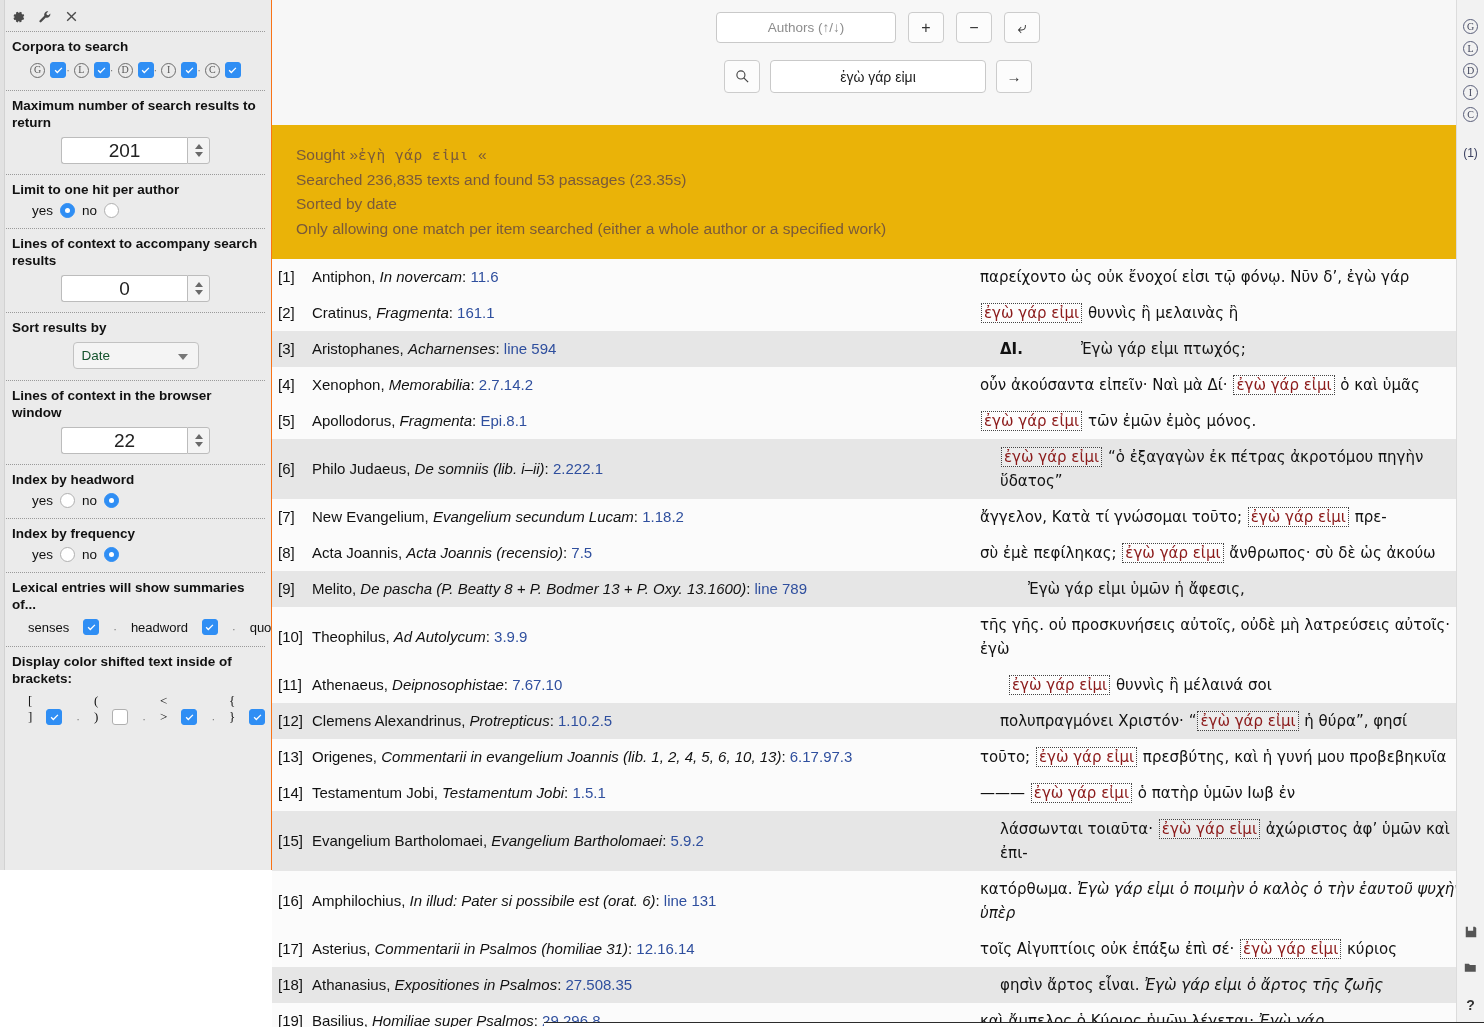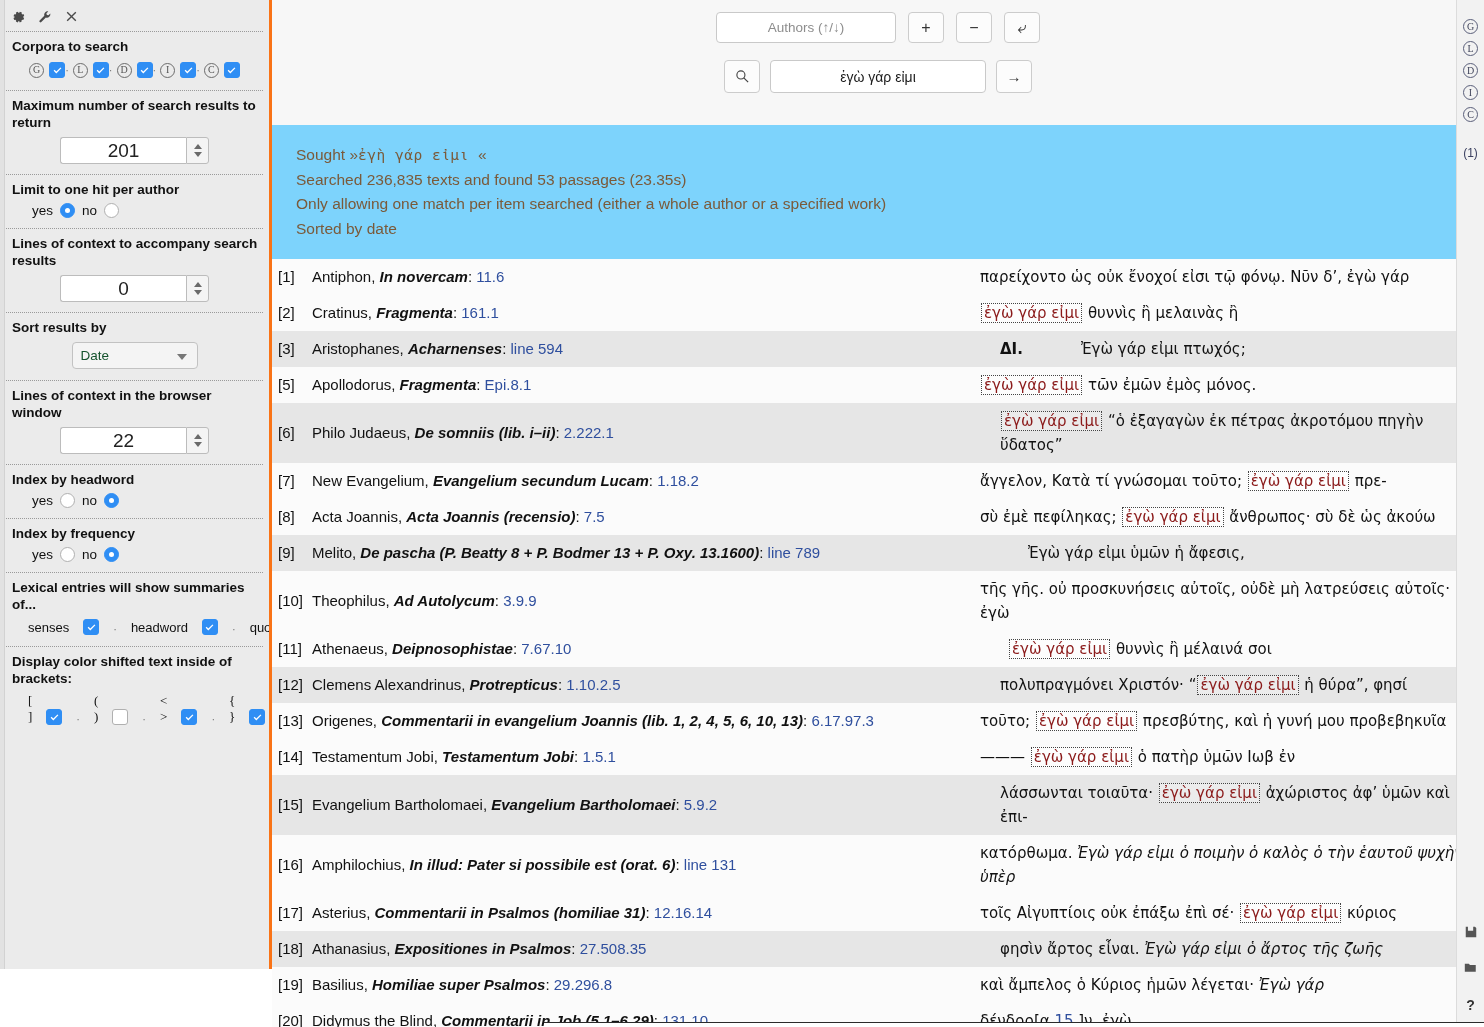--- a/index.html
+++ b/index.html
@@ -9,23 +9,23 @@
     overflow: hidden;
     background: #ffffff;
     font-family: "Liberation Sans", sans-serif;
   }
   #app { position: relative; width: 1484px; height: 1027px; display: flex; }
 
   
   #sidebar {
     width: 272px;
     flex: 0 0 272px;
-    height: 969px;
+    height: 870px;
     background: #ebebeb;
-    border-right: 3px solid #f97316;
+    border-right: 1px solid #f97316;
     position: relative;
     overflow: hidden;
   }
   #sidebar::before{
     content:""; position:absolute; left:0; top:0; bottom:0; width:4px;
     background:#e2e2e2; border-right:1px solid #d2d2d2;
   }
   .sb-iconbar { display: flex; align-items: center; gap: 12px; padding: 8px 0 6px 12px; height: 31px; }
   .sb-icon { width: 14px; height: 14px; display:inline-flex; align-items:center; justify-content:center; color:#4a4a4a; cursor: pointer; }
   .sb-icon svg { display:block; }
@@ -81,21 +81,21 @@
     position:relative;
   }
   .sel .sel-caret { position:absolute; right:10px; top:11px; width:0;height:0;
     border-left:5px solid transparent;border-right:5px solid transparent;border-top:6px solid #777; }
 
   .inline-row { display:flex; align-items:flex-end; gap:14px; padding:3px 0 5px 18px; font-size:13px; color:#111; }
   .inline-row .mid { color:#777; font-size:11px; }
   .brk { font-family:"Liberation Serif", serif; font-size:13px; color:#111; }
 
   
-  #main { flex:1 1 auto; position:relative; height:1027px; background:#7dd3fc; overflow:hidden; }
+  #main { flex:1 1 auto; position:relative; height:1027px; background:#eab308; overflow:hidden; }
 
   #searchzone { height:125px; background:#f7f7f7; position:relative; }
   .row1 { display:flex; justify-content:center; align-items:center; gap:12px; padding-top:12px; }
   .authbox {
     width:180px; height:31px; background:#fff; border:1px solid #c9c9c9; border-radius:4px;
     display:flex; align-items:center; justify-content:center; font-size:13.5px; color:#8d8d8d;
   }
   .sqbtn {
     width:36px; height:31px; background:#fcfcfc; border:1px solid #cccccc; border-radius:4px;
     display:flex; align-items:center; justify-content:center; font-size:16px; color:#333; cursor:pointer;
@@ -121,21 +121,21 @@
   #summary div { white-space:pre; }
 
   
   #results { margin-top:18px; }
   .res-row { display:flex; align-items:stretch; background:#fbfbfb; }
   .res-row.alt { background:#e6e6e6;gap:20px; }
   .res-left { width:700px; flex:0 0 700px; padding:6px 0 6px 6px; display:flex; align-items:center; }
   .res-right { flex:1 1 auto; padding:6px 18px 6px 8px; display:flex; align-items:center; }
   .cite { font-size:15px; color:#111; line-height:22px; }
   .idx { display:inline-block; min-width:34px; color:#111; }
-  .cite em { font-style:italic;font-weight:bold; }
+  .cite em { font-style:italic; }
   .locus { color:#2f4f9e; }
   .snippet { font-size:15px; color:#111; line-height:24px; font-family:"DejaVu Sans", sans-serif; }
   .snippet i { font-style:italic; }
   .hl {
     color:#8b1a1a; border:1px dotted #444; padding:0 2px; margin:0 1px;
     background:#fdfdfd;
   }
   .res-row.alt .hl { background:#ececec; }
   .sp-indent { display:inline-block; width:28px; }
   .sp-wide { display:inline-block; width:58px; }
@@ -392,22 +392,22 @@
             </svg>
         </div>
         <div class="searchinput">ἐγὼ γάρ εἰμι</div>
         <div class="gobtn">→</div>
       </div>
     </div>
 
     <div id="summary">
       <div><span>Sought »</span><span class="sought-term">ἐγὴ γάρ εἰμι </span><span>«</span></div>
       <div>Searched 236,835 texts and found 53 passages (23.35s)</div>
+      <div>Sorted by date</div>
       <div>Only allowing one match per item searched (either a whole author or a specified work)</div>
-      <div>Sorted by date</div>
     </div>
 
     <div id="results">
         <div class="res-row">
           <div class="res-left">
             <div class="cite"><span class="idx">[1]</span><span>Antiphon,</span> <em>In novercam</em>: <span class="locus">11.6</span></div>
           </div>
           <div class="res-right">
             <div class="snippet"><span>παρείχοντο ὡς οὐκ ἔνοχοί εἰσι τῷ φόνῳ. Νῦν δ’, ἐγὼ γάρ</span></div>
           </div>
@@ -419,20 +419,28 @@
           <div class="res-right">
             <div class="snippet"><span class="hl">ἐγὼ γάρ εἰμι</span><span> θυννὶς ἢ μελαινὰς ἢ</span></div>
           </div>
         </div>
         <div class="res-row alt">
           <div class="res-left">
             <div class="cite"><span class="idx">[3]</span><span>Aristophanes,</span> <em>Acharnenses</em>: <span class="locus">line 594</span></div>
           </div>
           <div class="res-right">
             <div class="snippet"><span class="bold">ΔΙ.</span><span class="sp-wide"></span><span>Ἐγὼ γάρ εἰμι πτωχός;</span></div>
+          </div>
+        </div>
+        <div class="res-row">
+          <div class="res-left">
+            <div class="cite"><span class="idx">[4]</span><span>Xenophon,</span> <em>Memorabilia</em>: <span class="locus">2.7.14.2</span></div>
+          </div>
+          <div class="res-right">
+            <div class="snippet"><span>οὖν ἀκούσαντα εἰπεῖν· Ναὶ μὰ Δί· </span><span class="hl">ἐγὼ γάρ εἰμι</span><span> ὁ καὶ ὑμᾶς</span></div>
           </div>
         </div>
         <div class="res-row">
           <div class="res-left">
             <div class="cite"><span class="idx">[5]</span><span>Apollodorus,</span> <em>Fragmenta</em>: <span class="locus">Epi.8.1</span></div>
           </div>
           <div class="res-right">
             <div class="snippet"><span class="hl">ἐγὼ γάρ εἰμι</span><span> τῶν ἐμῶν ἐμὸς μόνος.</span></div>
           </div>
         </div>

